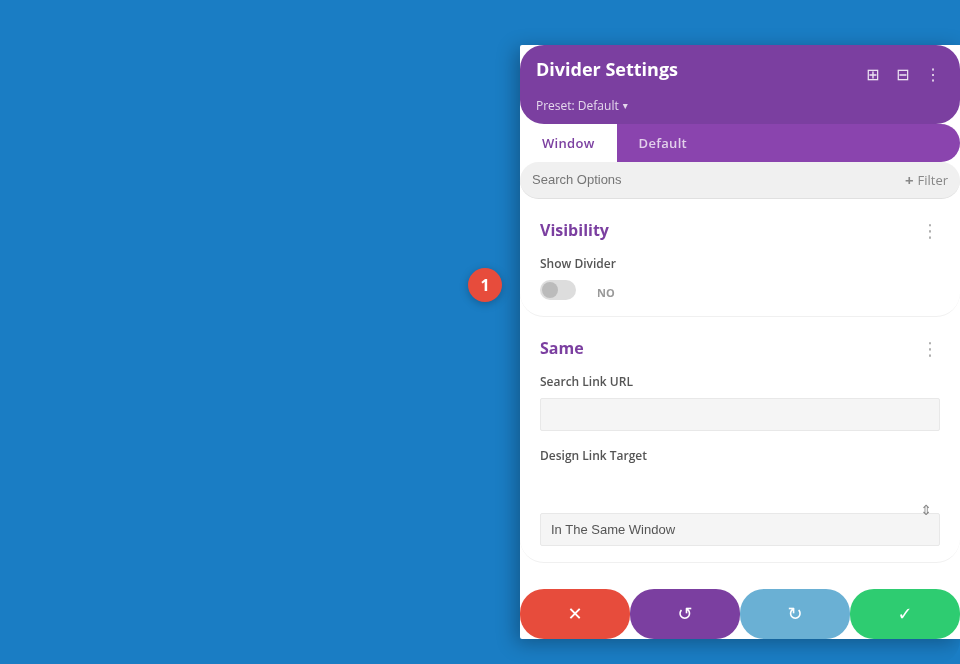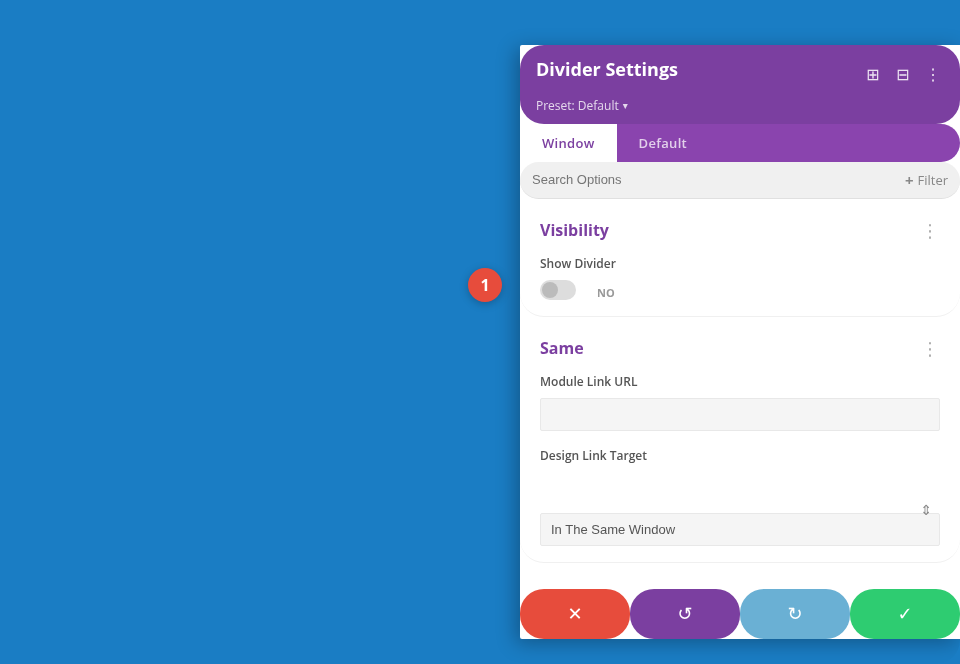--- a/index.html
+++ b/index.html
@@ -329,21 +329,21 @@
       </div>
     </div>
 
     <div class="section">
       <div class="section-header">
         <div class="section-title">Same</div>
         <div class="section-menu-icon">⋮</div>
       </div>
 
       <div style="margin-bottom: 16px;">
-        <div class="field-label">Module Link URL</div>
+        <div class="field-label">Search Link URL</div>
         <input class="url-input" type="text" value="" style="">
       </div>
 
       <div>
         <div class="field-label">Design Link Target</div>
         <div class="select-wrapper">
           <select class="select-field">
             <option>In The Same Window</option>
             <option>In The New Tab</option>
           </select>

